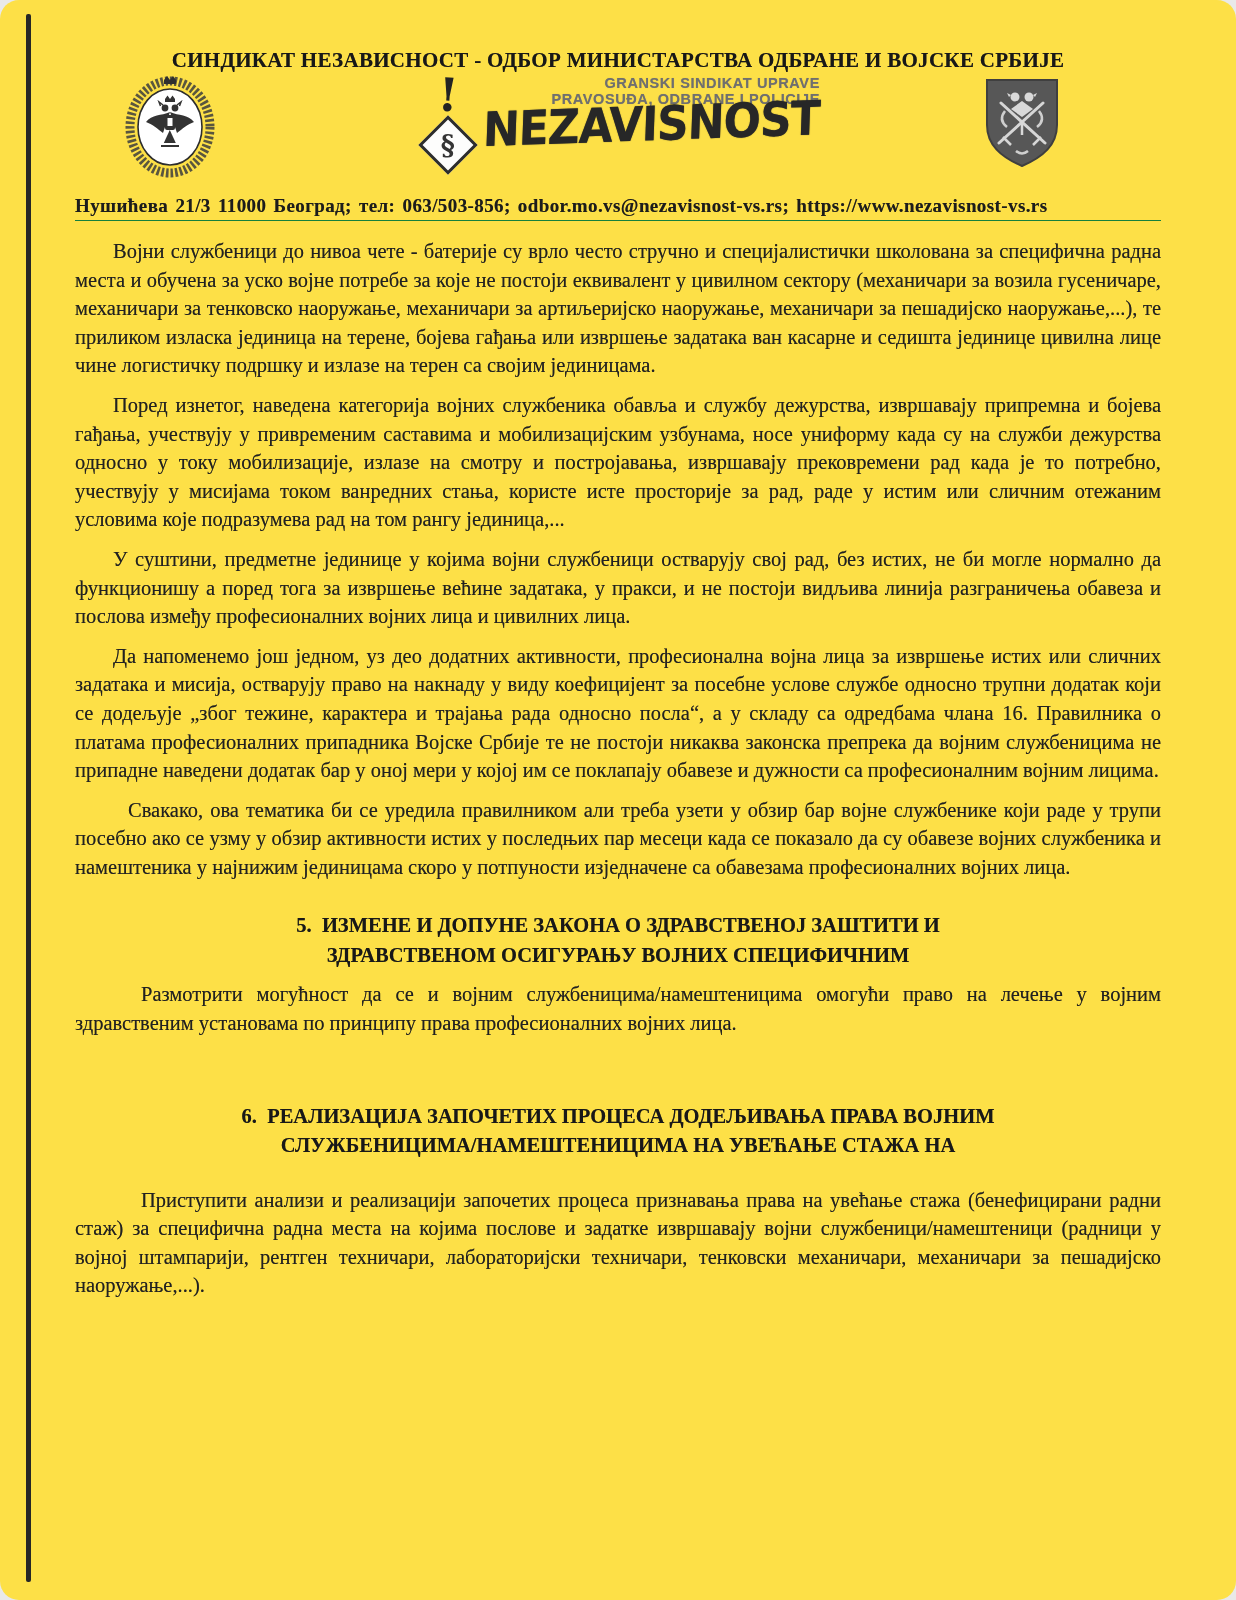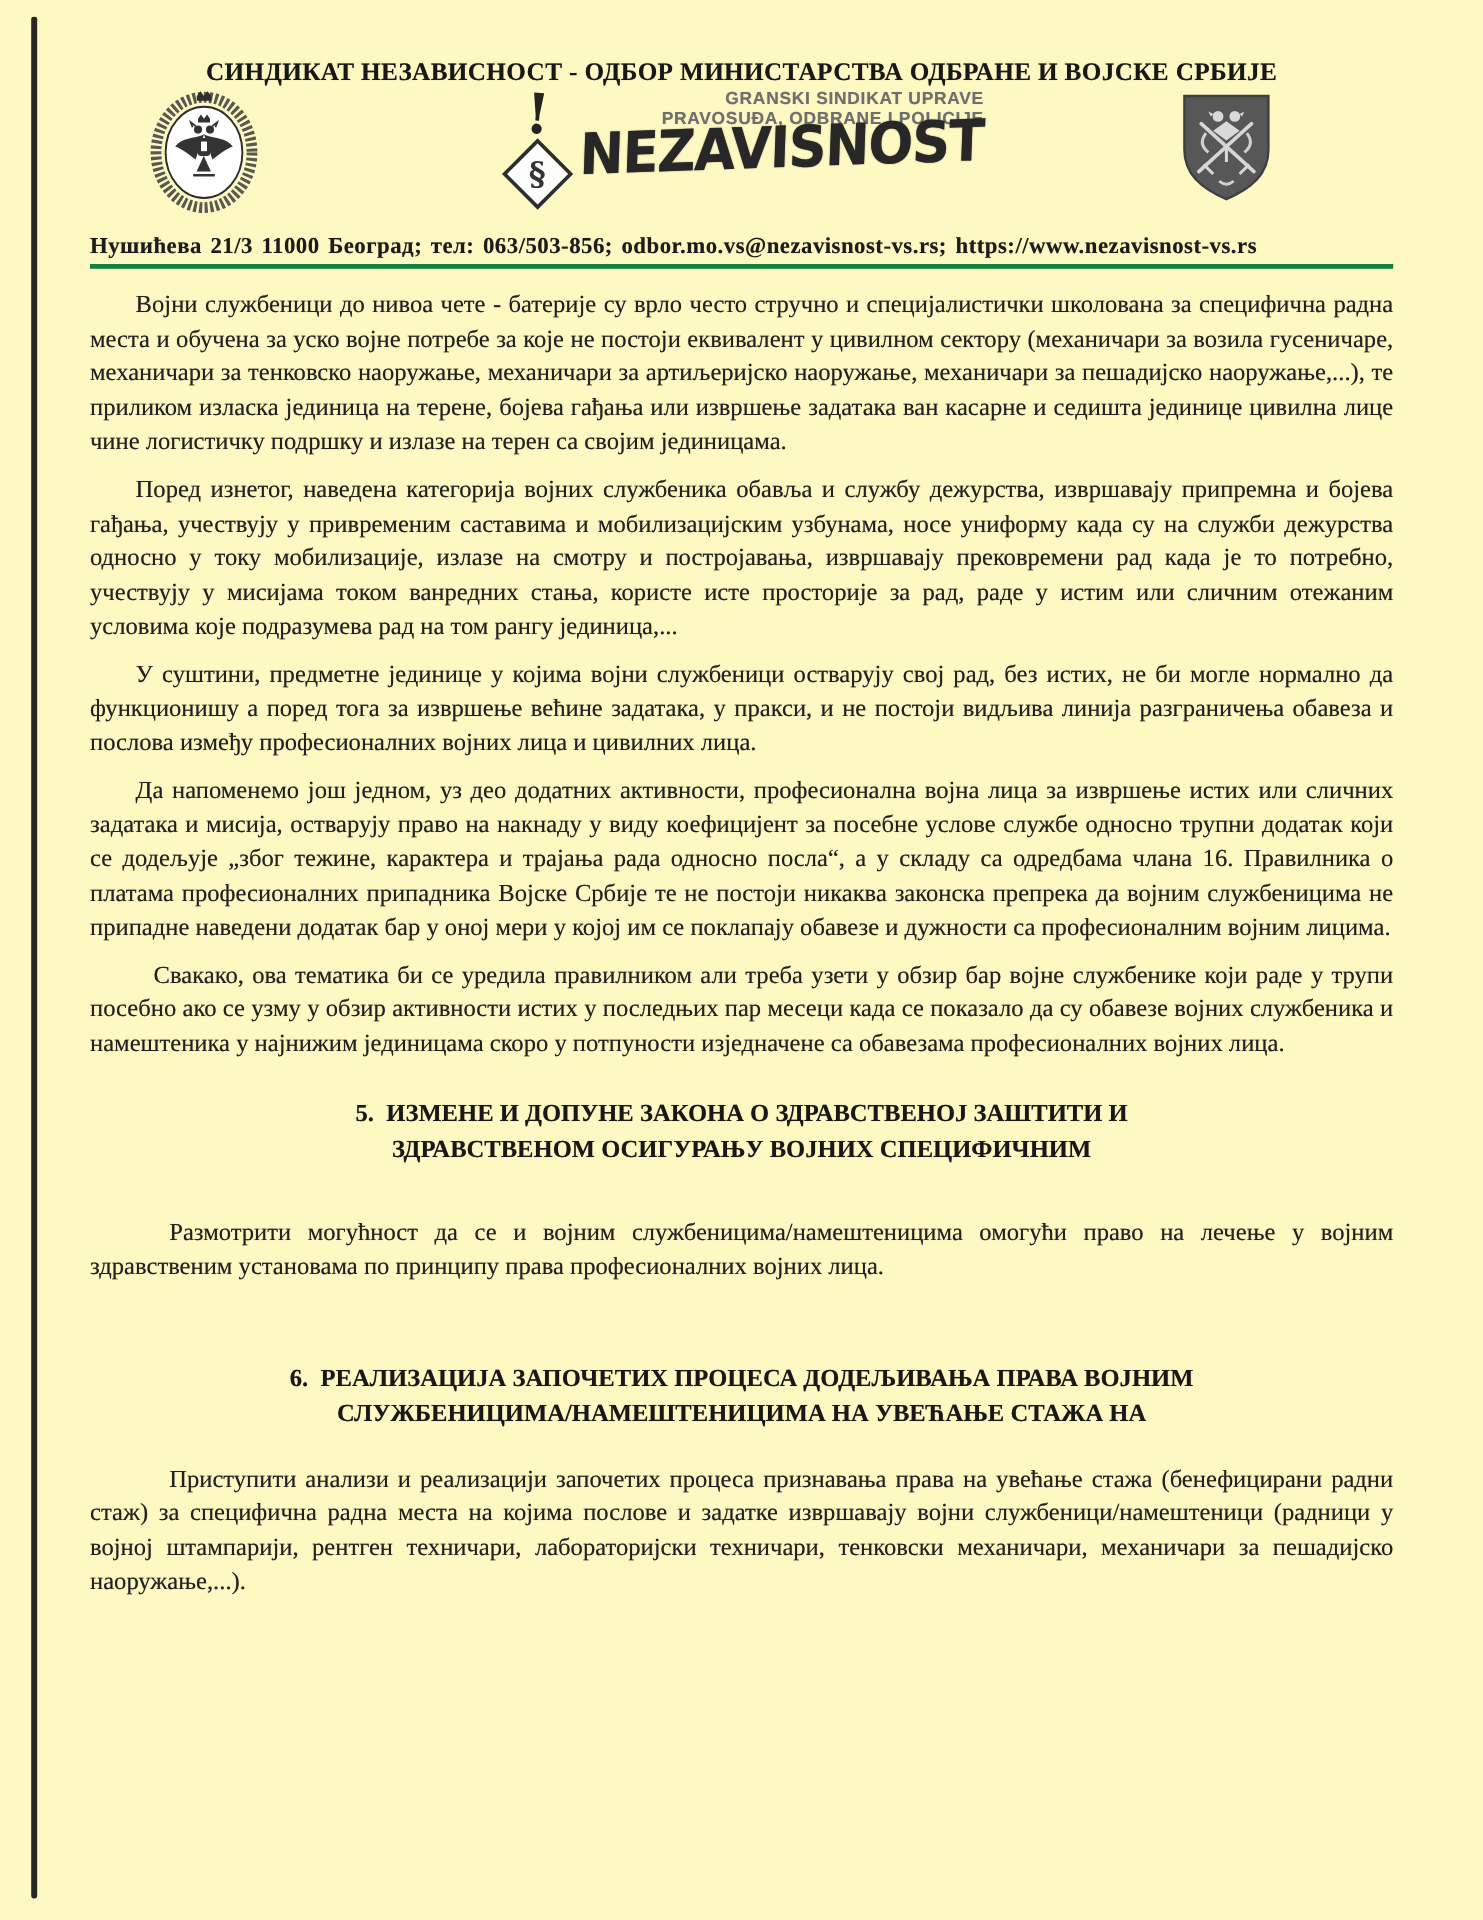--- a/index.html
+++ b/index.html
@@ -4,22 +4,23 @@
 <style>
   html,body { margin:0; padding:0; }
   body {
     width:1236px; height:1600px;
     background:#e9e9e9;
     font-family:"Liberation Serif", serif;
   }
   .page {
     position:relative;
     width:1236px; height:1600px;
-    background:#fef9c3;
+    background:#fde047;
     overflow:hidden;
+    border-radius:19px;
   }
   
   .scan-edge {
     position:absolute; left:26px; top:14px;
     width:5px; height:1568px;
     background:#262626;
     border-radius:2px;
   }
   .content {
     position:absolute; left:75px; top:48px;
@@ -100,21 +101,21 @@
     white-space:nowrap;
   }
   .contact {
     margin-top:4px;
     font-weight:bold;
     font-size:19px;
     letter-spacing:0.4px;
     word-spacing:2px;
     color:#1c1c1c;
     text-shadow:0 0 0.6px rgba(20,20,20,0.5);
-    border-bottom:4px solid #15803d;
+    border-bottom:1px solid #15803d;
     padding-bottom:3px;
     white-space:nowrap;
   }
   .body-p {
     margin:0 0 11px 0;
     font-size:20.5px;
     line-height:28.6px;
     text-align:justify;
     color:#212121;
     text-shadow:0 0 0.6px rgba(25,25,25,0.5);
@@ -124,21 +125,21 @@
   .indent-md { text-indent:53px; }
   .indent-lg { text-indent:66px; }
   .sec-title {
     text-align:center;
     font-weight:bold;
     font-size:20.5px;
     line-height:29.5px;
     color:#181818;
     text-shadow:0 0 0.6px rgba(20,20,20,0.55);
   }
-  .sec5 { margin:30px 0 40px 0; }
+  .sec5 { margin:30px 0 10px 0; }
   .sec6 { margin:64px 0 24px 0; }
   .last { margin-bottom:0;margin-top:25px; }
 </style>
 </head>
 <body>
 
 <div class="page">
   <div class="scan-edge"></div>
   <div class="content">
 

